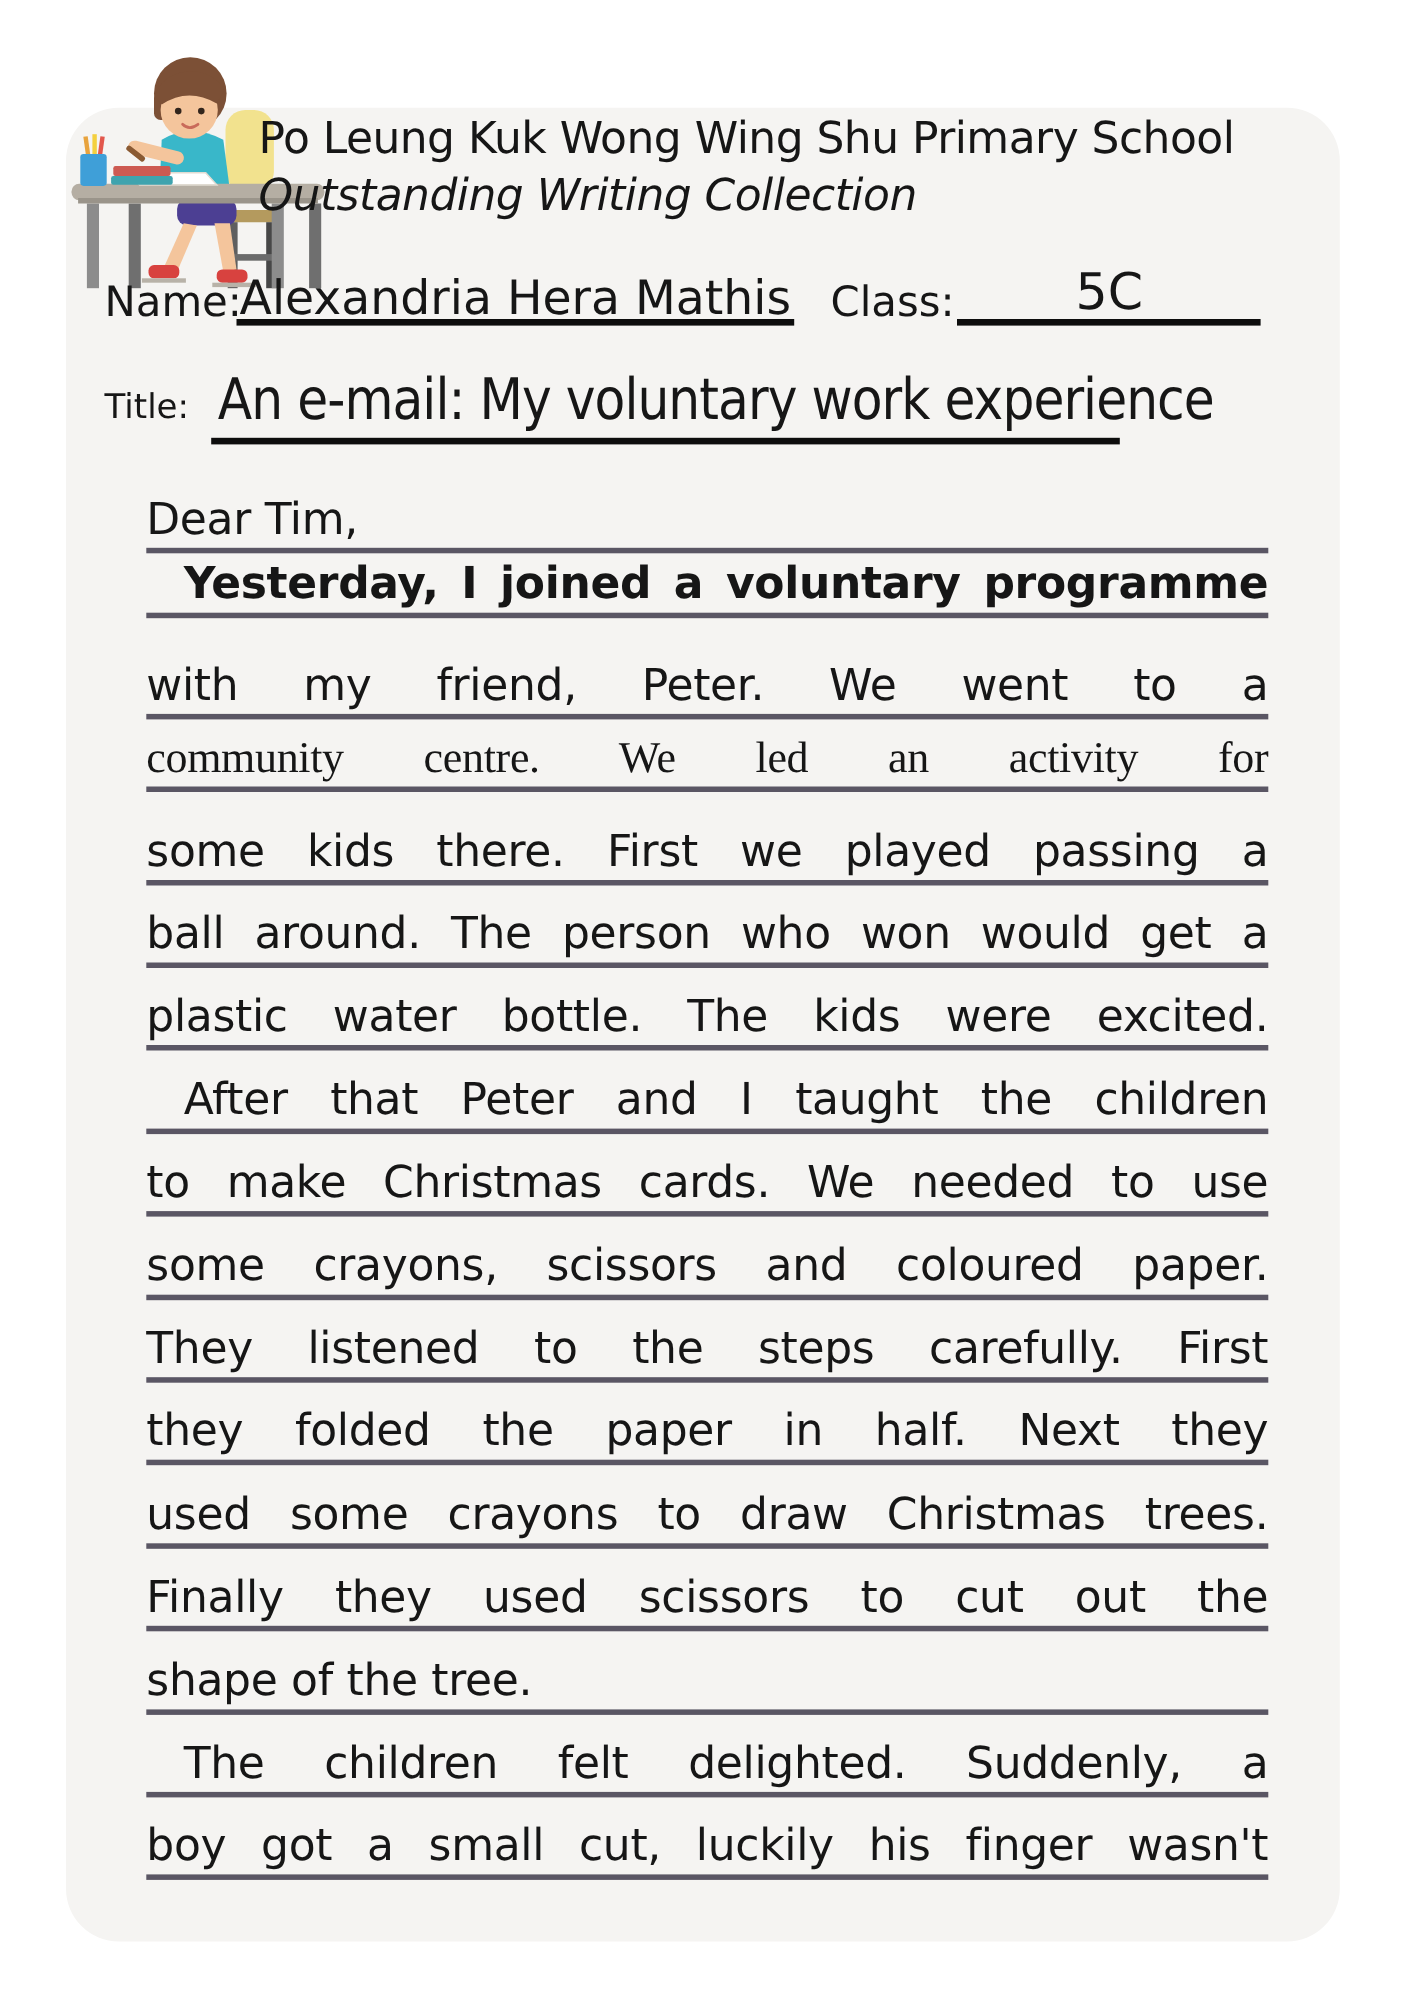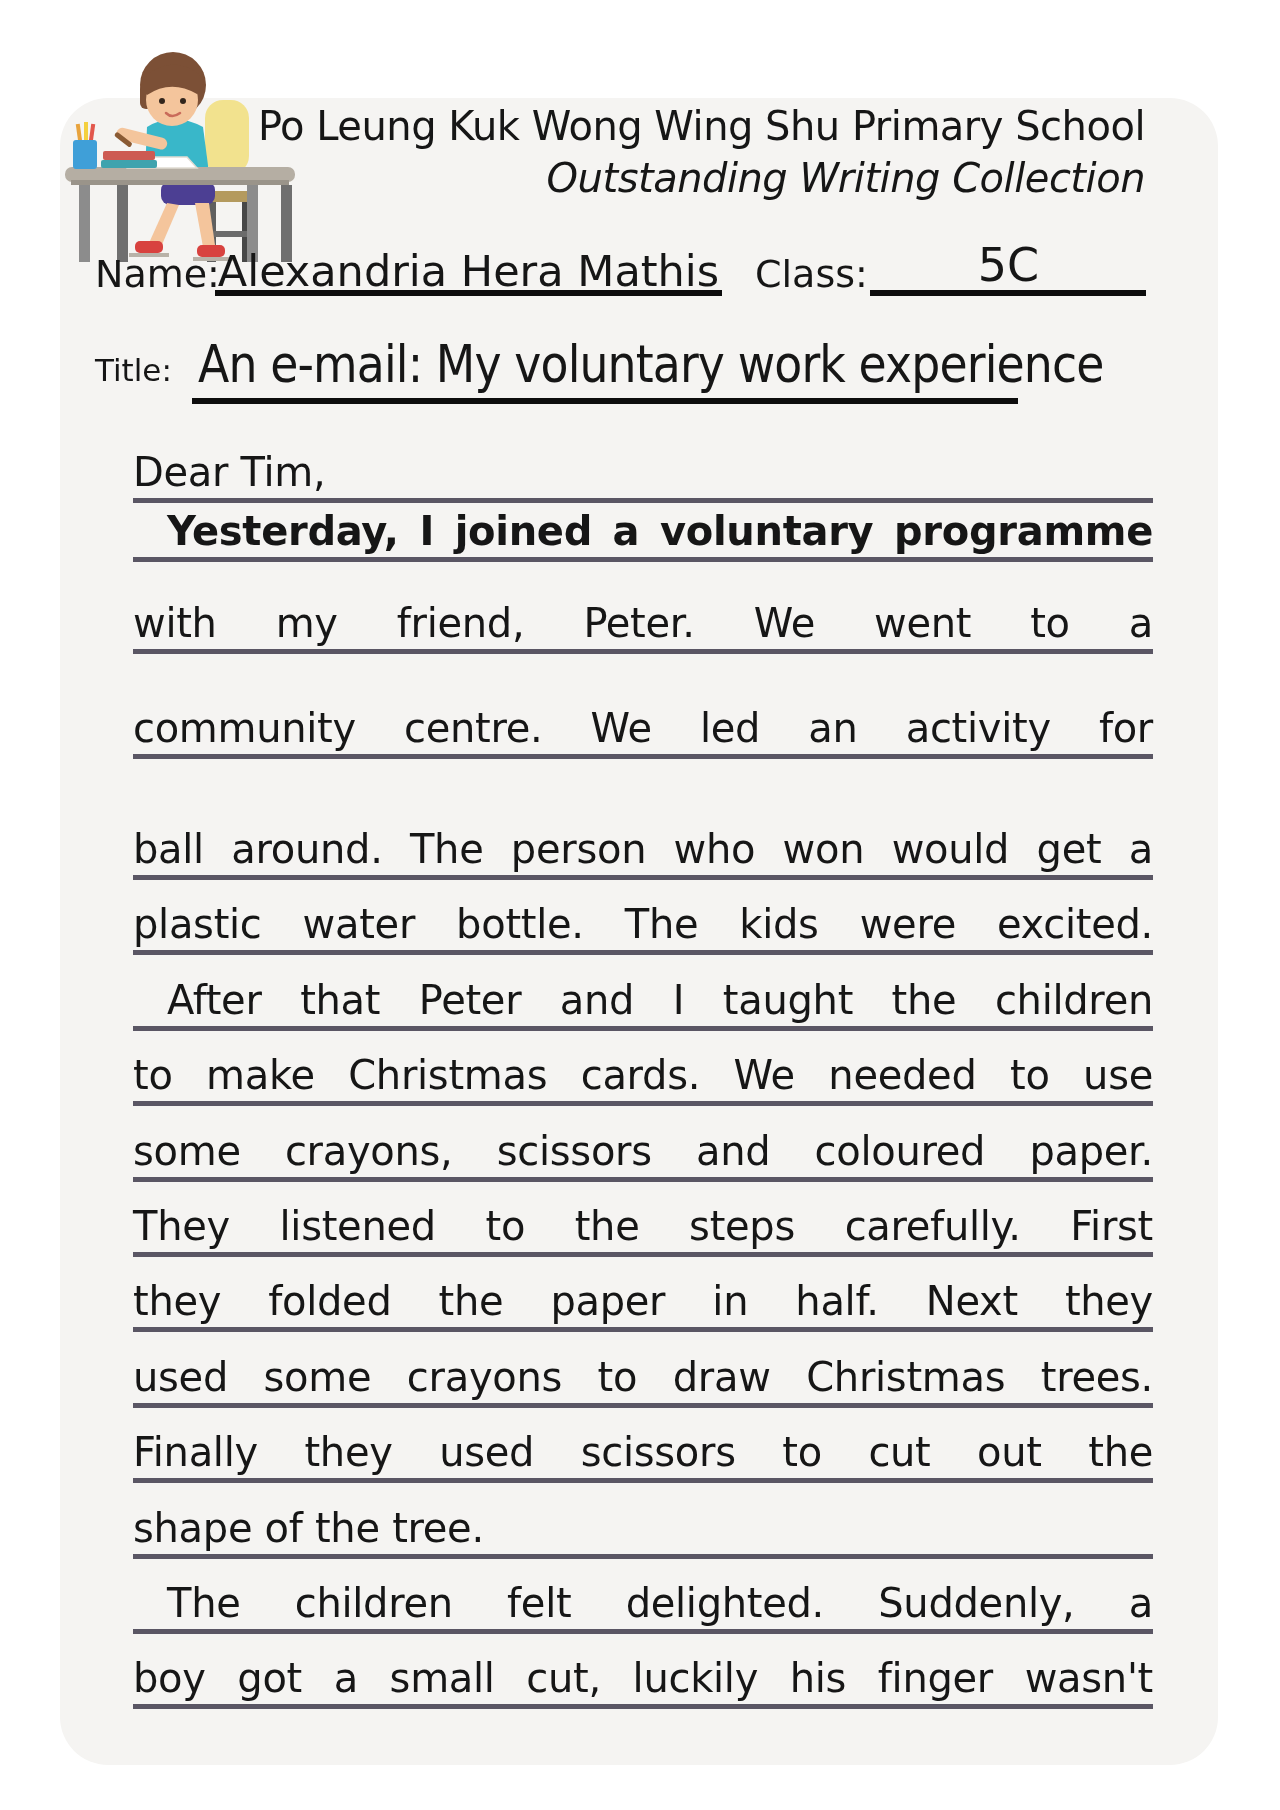--- a/index.html
+++ b/index.html
@@ -21,21 +21,21 @@
     width: 1158px; height: 1667px;
     background: var(--panel-background);
     border-radius: 48px;
   }
   .illustration {
     position: absolute; left: 55px; top: 45px;
     width: 260px; height: 222px;
   }
   .header-block {
     position: absolute; left: 235px; top: 100px; width: 910px;
-    text-align: right;
+    text-align: left;
   }
   .school-name { font-size: 40px; line-height: 52px; letter-spacing: -0.5px; white-space: nowrap; }
   .subtitle    { font-size: 40px; line-height: 52px; letter-spacing: -0.5px; white-space: nowrap; font-style: italic; }
 
   .field-label { position: absolute; font-size: 38px; white-space: nowrap; }
   .name-label  { left: 95px;  top: 252px; }
   .class-label { left: 755px; top: 252px; }
   .name-value {
     position: absolute; left: 215px; top: 246px; width: 507px;
     font-size: 43px; text-align: center; white-space: nowrap;
@@ -146,22 +146,25 @@
 <div class="essay-area">
     <div class="row" style="top: 441px;">
     <span class="line-text">Dear Tim,</span>
   </div>
     <div class="row indent justify" style="top: 500px; font-weight: bold;">
     <span class="line-text">Yesterday, I joined a voluntary programme</span>
   </div>
     <div class="row justify" style="top: 591.8px;">
     <span class="line-text">with my friend, Peter. We went to a</span>
   </div>
-    <div class="row justify" style="top: 697px;">
+    <div class="row justify" style="top: 658px; font-family: Liberation Serif, serif;">
     <span class="line-text">community centre. We led an activity for</span>
+  </div>
+    <div class="row justify" style="top: 742.6px;">
+    <span class="line-text">some kids there. First we played passing a</span>
   </div>
     <div class="row justify" style="top: 818px;">
     <span class="line-text">ball around. The person who won would get a</span>
   </div>
     <div class="row justify" style="top: 893.4px;">
     <span class="line-text">plastic water bottle. The kids were excited.</span>
   </div>
     <div class="row indent justify" style="top: 968.8px;">
     <span class="line-text">After that Peter and I taught the children</span>
   </div>

